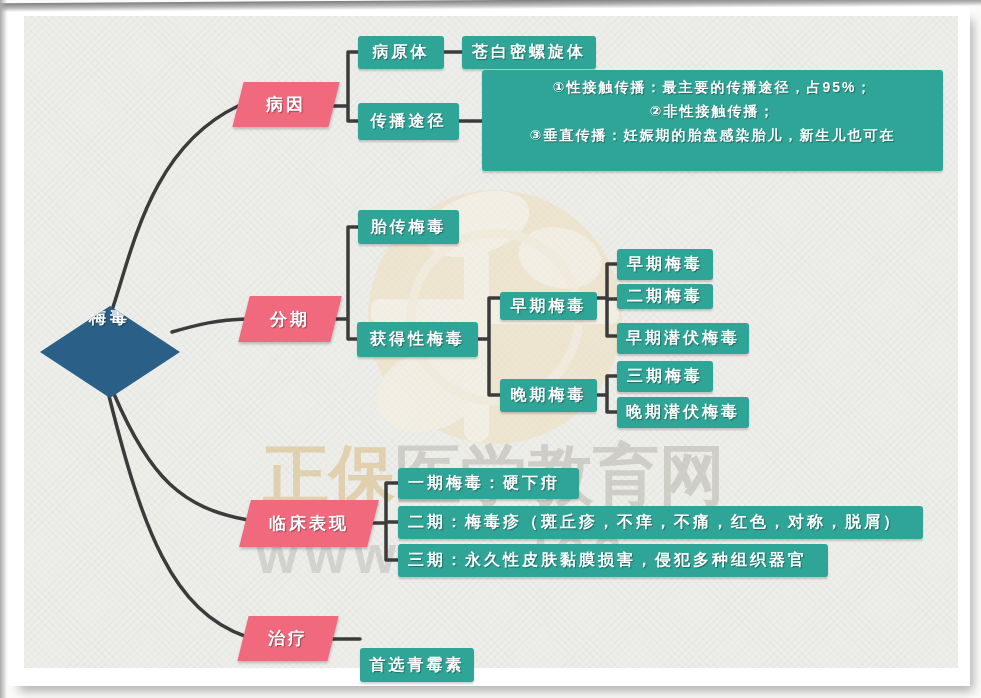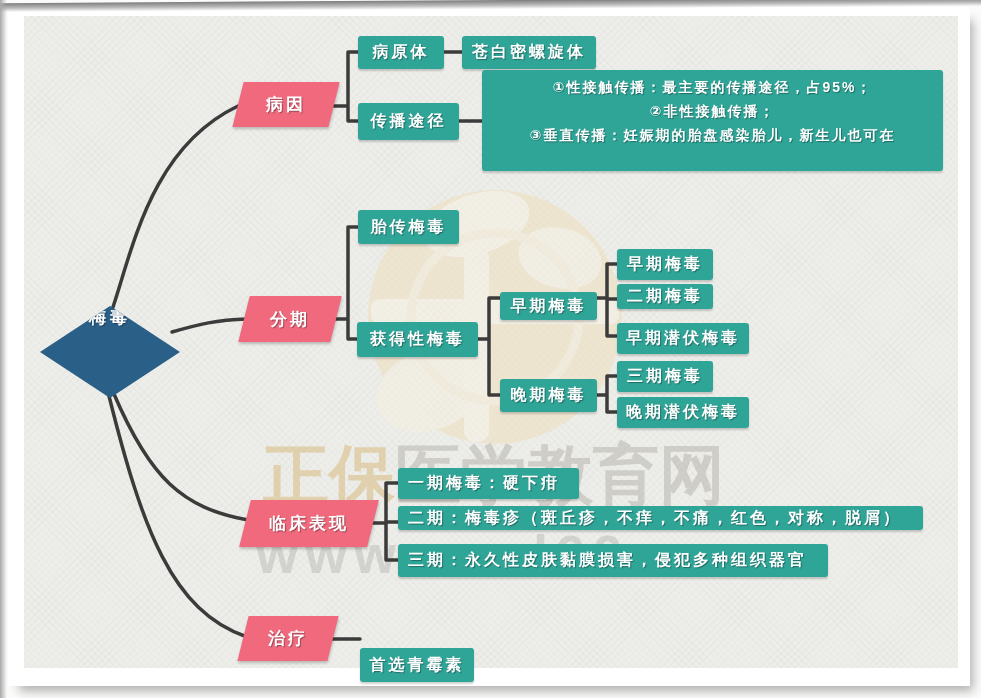--- a/index.html
+++ b/index.html
@@ -142,19 +142,19 @@
 <div class="node tbox" style="left:617px;top:284px;width:96px;height:25px;">二期梅毒</div>
 <div class="node tbox" style="left:617px;top:323px;width:132px;height:31px;">早期潜伏梅毒</div>
 <div class="node tbox" style="left:500px;top:379px;width:97px;height:33px;">晚期梅毒</div>
 <div class="node tbox" style="left:617px;top:361px;width:96px;height:31px;">三期梅毒</div>
 <div class="node tbox" style="left:617px;top:397px;width:132px;height:31px;">晚期潜伏梅毒</div>
 
 <div class="node pbox" style="left:245px;top:500px;width:128px;height:47px;">
   <span>临床表现</span>
 </div>
 <div class="node tbox left" style="left:398px;top:468px;width:181px;height:31px;">一期梅毒：硬下疳</div>
-<div class="node tbox left" style="left:398px;top:506px;width:525px;height:24px;">二期：梅毒疹（斑丘疹，不痒，不痛，红色，对称，脱屑）</div>
+<div class="node tbox left" style="left:398px;top:506px;width:525px;height:33px;">二期：梅毒疹（斑丘疹，不痒，不痛，红色，对称，脱屑）</div>
 <div class="node tbox left" style="left:398px;top:544px;width:430px;height:33px;">三期：永久性皮肤黏膜损害，侵犯多种组织器官</div>
 
 <div class="node pbox" style="left:243px;top:616px;width:90px;height:45px;">
   <span>治疗</span>
 </div>
 <div class="node tbox" style="left:360px;top:648px;width:114px;height:34px;">首选青霉素</div>
 
 </body></html>

